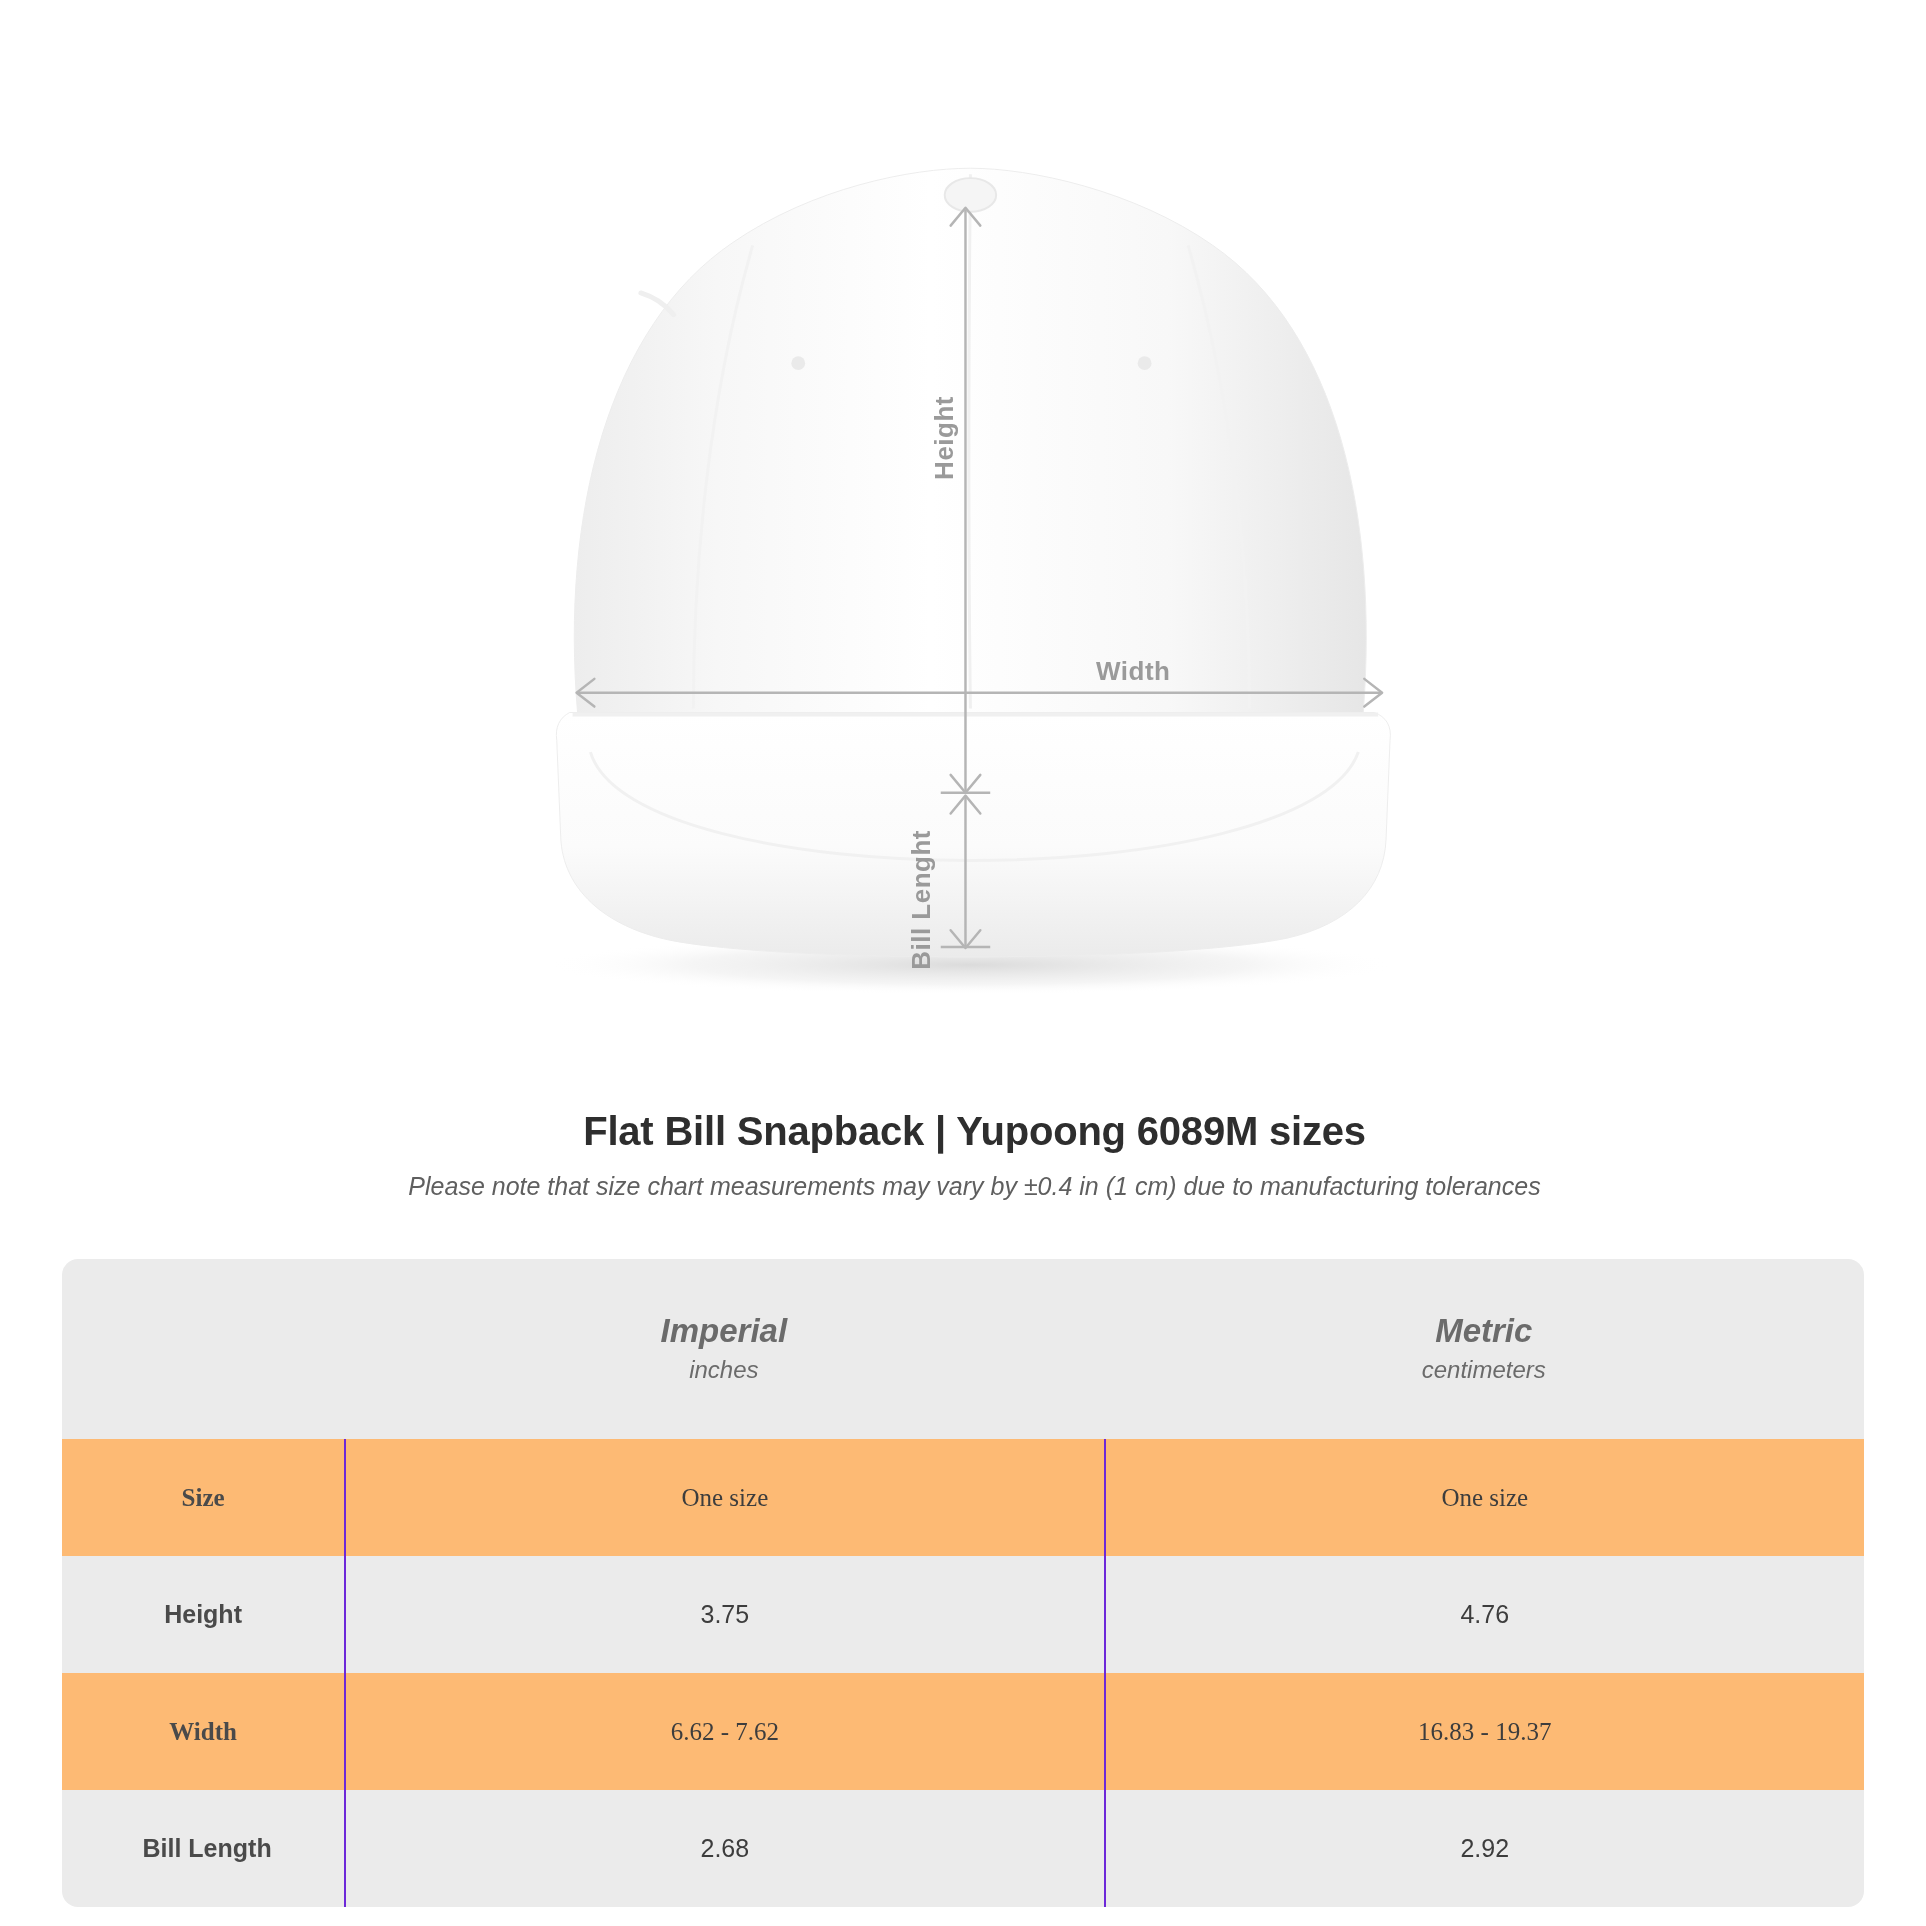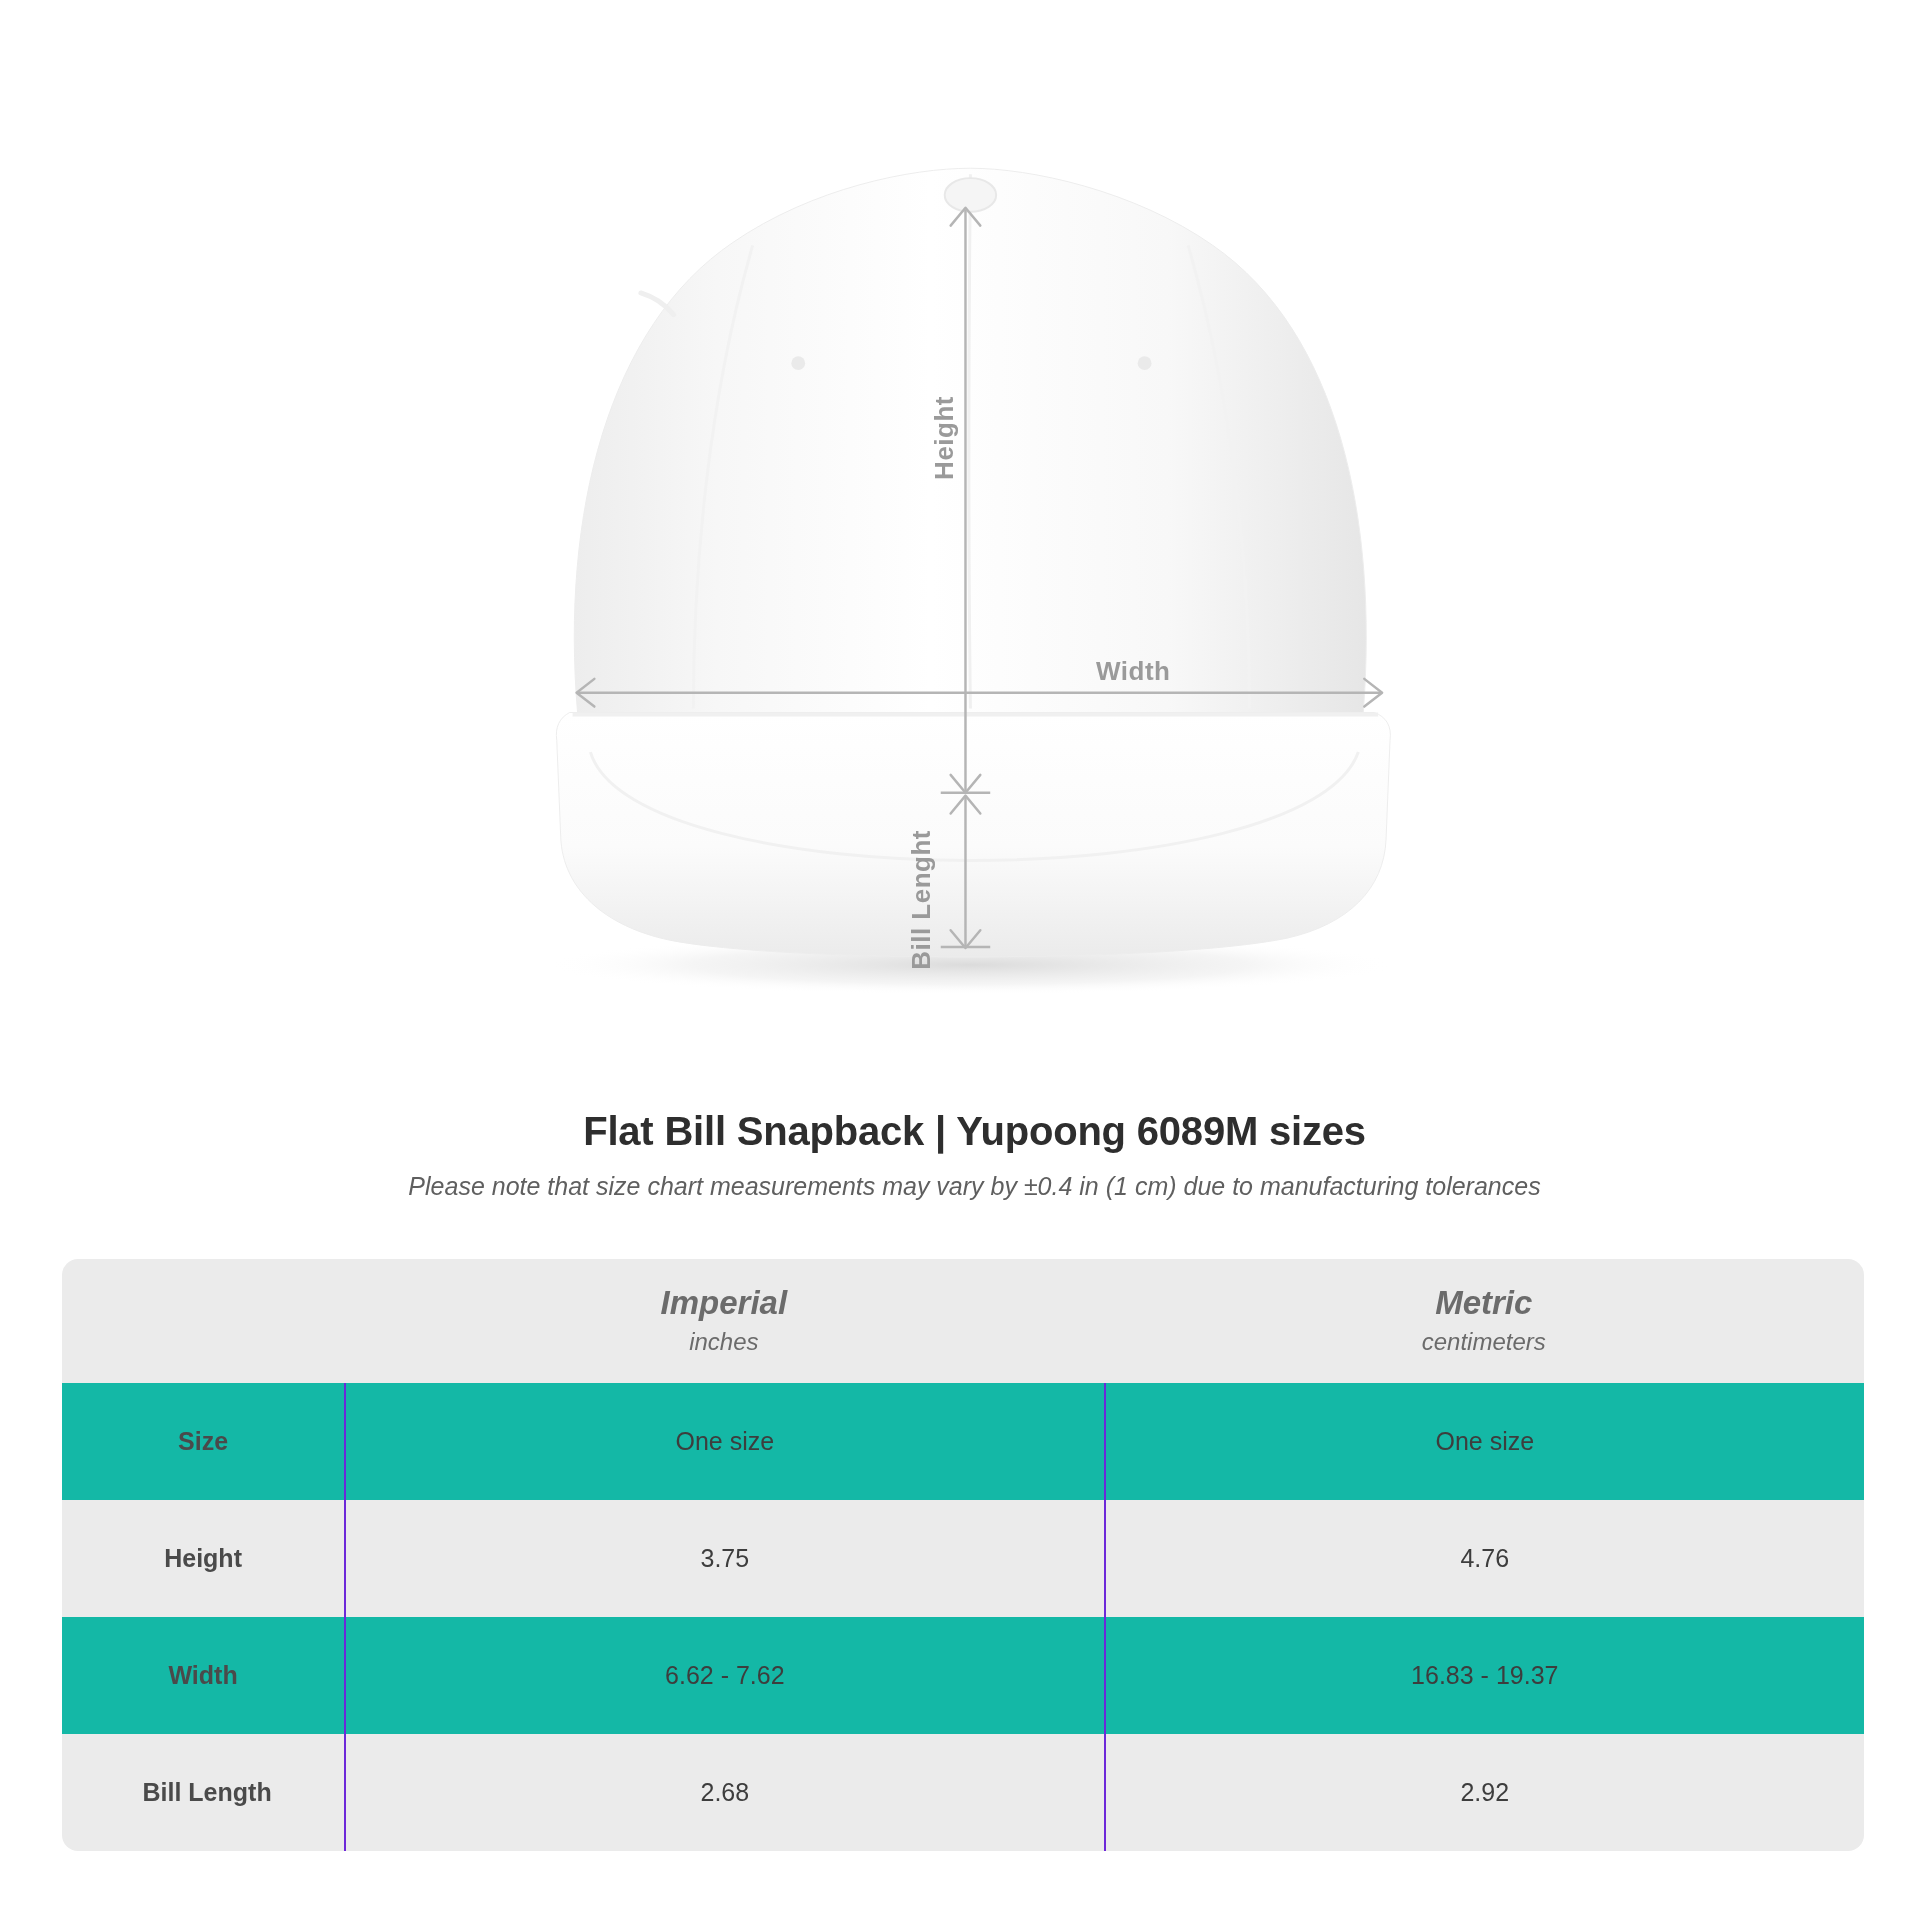--- a/index.html
+++ b/index.html
@@ -100,21 +100,21 @@
     border-collapse: separate;
     border-spacing: 0;
     table-layout: fixed;
   }
   table.size-table td, table.size-table th {
     padding: 0;
     margin: 0;
   }
 
   .hdr-row td {
-    height: 124px;
+    height: 180px;
     background: #ebebeb;
     vertical-align: middle;
     text-align: center;
   }
   .hdr-row td.first { border-top-left-radius: 16px; border-bottom-left-radius: 0; }
   .hdr-row td.last  { border-top-right-radius: 16px; }
   .hdr-row td.first { border-top-left-radius: 16px; }
 
   .unit-main {
     display: block;
@@ -137,21 +137,21 @@
     text-align: center;
     vertical-align: middle;
     font-size: 25px;
     color: #3d3d3d;
   }
   tbody tr td.rowlabel {
     font-weight: bold;
     color: #4a4a4a;
   }
   tr.shaded td { background: #ebebeb; }
-  tr.plain td { background: #14b8a6; }
+  tr.plain td { background: #fdba74; font-family: Liberation Serif, serif; }
 
   
   td.col-imperial, td.col-metric {
     border-left: 2px solid #6d28d9;
   }
   .hdr-row td.col-imperial, .hdr-row td.col-metric { border-left: none; }
 
   tbody tr:last-child td.first { border-bottom-left-radius: 16px; padding-left: 8px; }
   tbody tr:last-child td.last { border-bottom-right-radius: 16px; }
 

